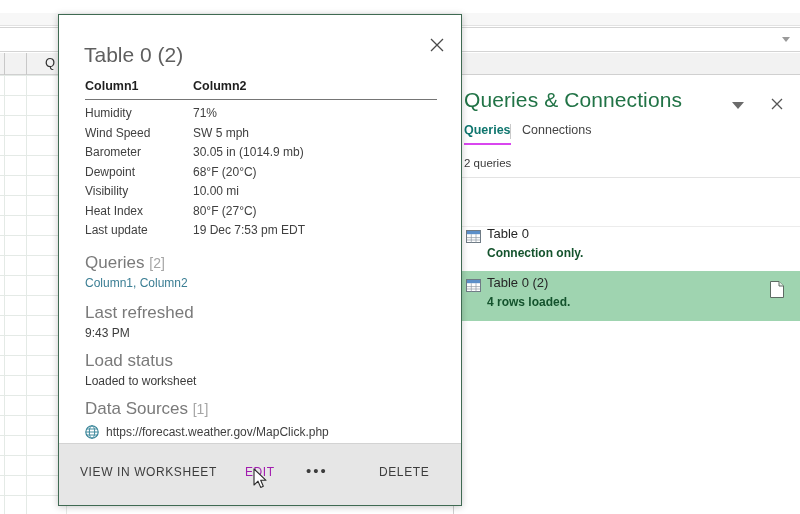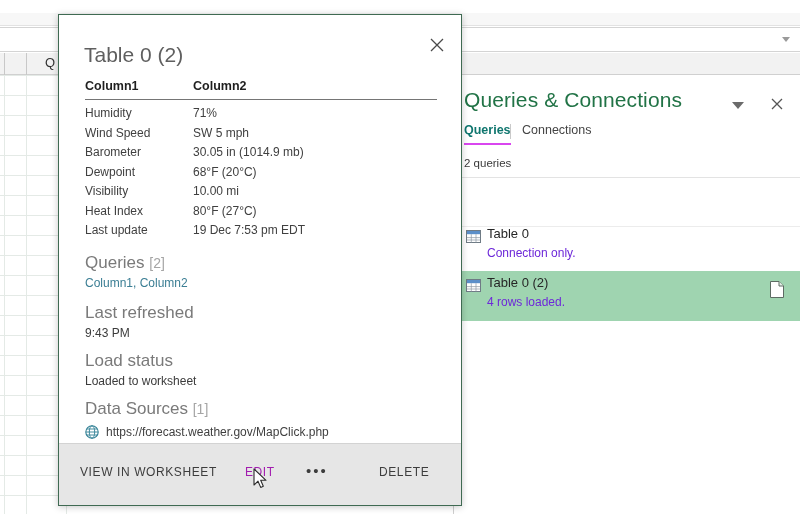--- a/index.html
+++ b/index.html
@@ -101,21 +101,21 @@
     position: absolute; left: 0; width: 347px; cursor: pointer; margin-top: 44px;
   }
   .qc-item.selected { background: #9fd4b0; }
   .qc-item .ic {
     position: absolute; left: 12px; top: 7px; width: 15px; height: 13px;
   }
   .qc-item .nm {
     position: absolute; left: 33px; top: 4px; font-size: 13px; color: #262626;
   }
   .qc-item .sub {
-    position: absolute; left: 33px; top: 24px; font-size: 12px; color: #6d28d9;
+    position: absolute; left: 33px; top: 24px; font-size: 12px; color: #14532d; font-weight: bold;
   }
   .qc-item .doc-ic {
     position: absolute; right: 17px; top: 10px; width: 14px; height: 17px;
   }
   .qc-item-rule { position: absolute; left: 0; width: 347px; height: 1px; background: #ececec; }
 
   .caret-tail {
     position: absolute; left: 444px; top: 240px; width: 12px; height: 34px;
     z-index: 26; pointer-events: none;
   }

